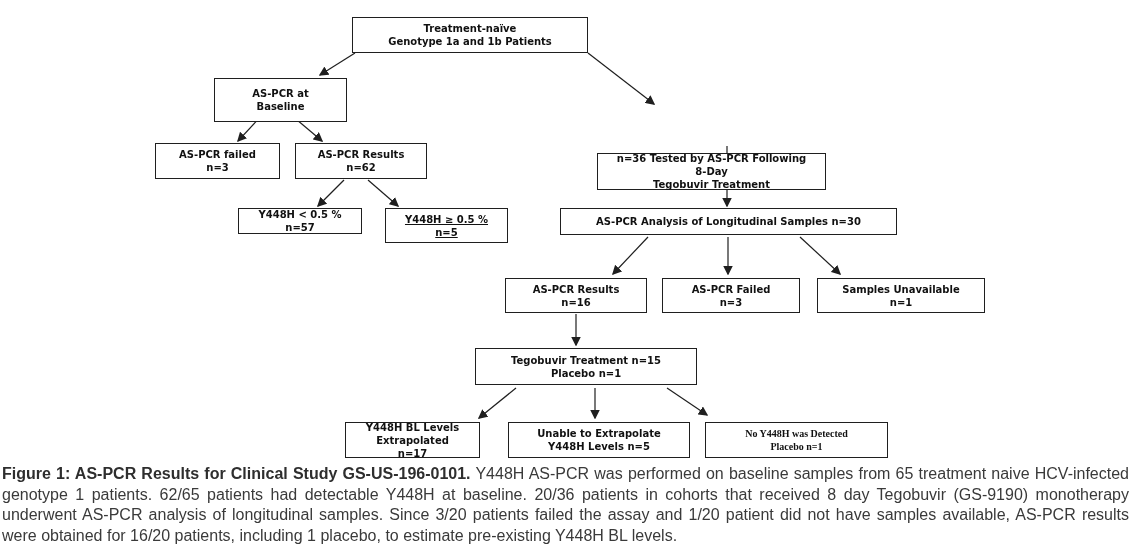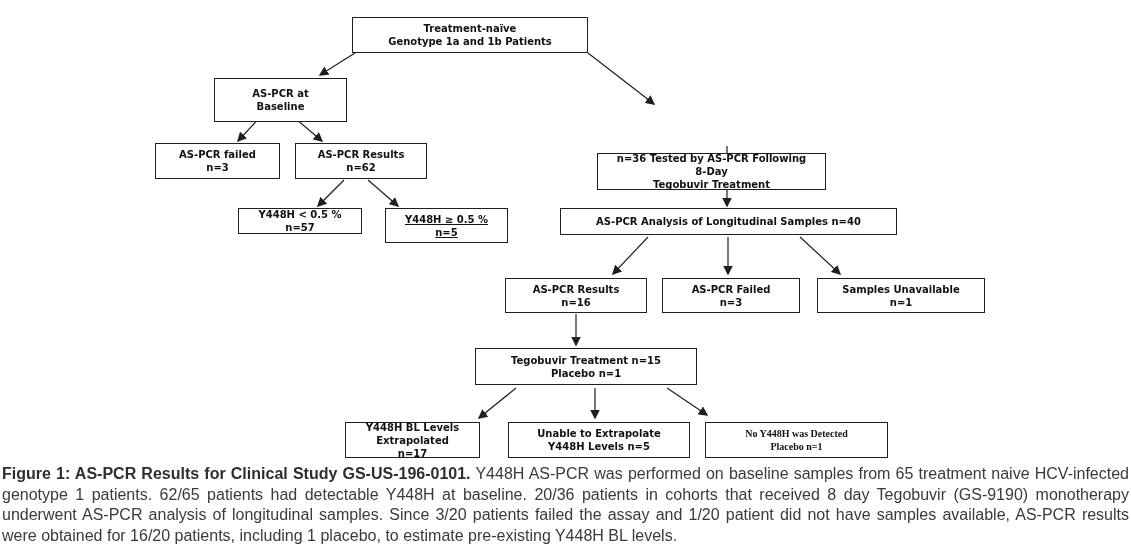--- a/index.html
+++ b/index.html
@@ -61,21 +61,21 @@
 
     <div class="node" style="left:238px;top:208px;width:124px;height:26px;text-align:center;">Y448H &lt; 0.5 %
 n=57</div>
 
     <div class="node" style="left:385px;top:208px;width:123px;height:35px;text-decoration:underline;">Y448H ≥ 0.5 %
 n=5</div>
 
     <div class="node" style="left:597px;top:108px;width:229px;height:37px;margin-top:45px;">n=36 Tested by AS-PCR Following 8-Day
 Tegobuvir Treatment</div>
 
-    <div class="node" style="left:560px;top:208px;width:337px;height:27px;">AS-PCR Analysis of Longitudinal Samples n=40</div>
+    <div class="node" style="left:560px;top:208px;width:337px;height:27px;">AS-PCR Analysis of Longitudinal Samples n=30</div>
 
     <div class="node" style="left:505px;top:278px;width:142px;height:35px;">AS-PCR Results
 n=16</div>
 
     <div class="node" style="left:662px;top:278px;width:138px;height:35px;">AS-PCR Failed
 n=3</div>
 
     <div class="node" style="left:817px;top:278px;width:168px;height:35px;">Samples Unavailable
 n=1</div>
 

